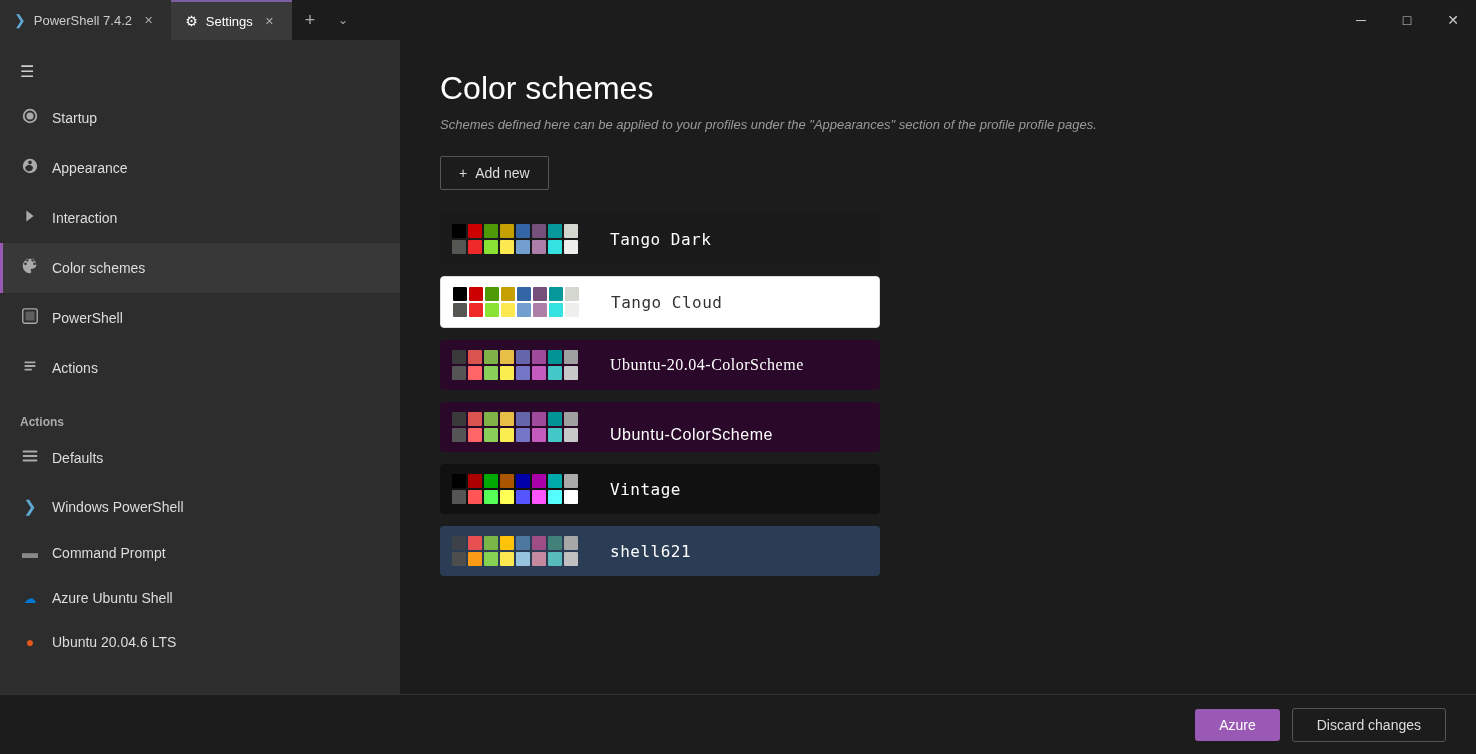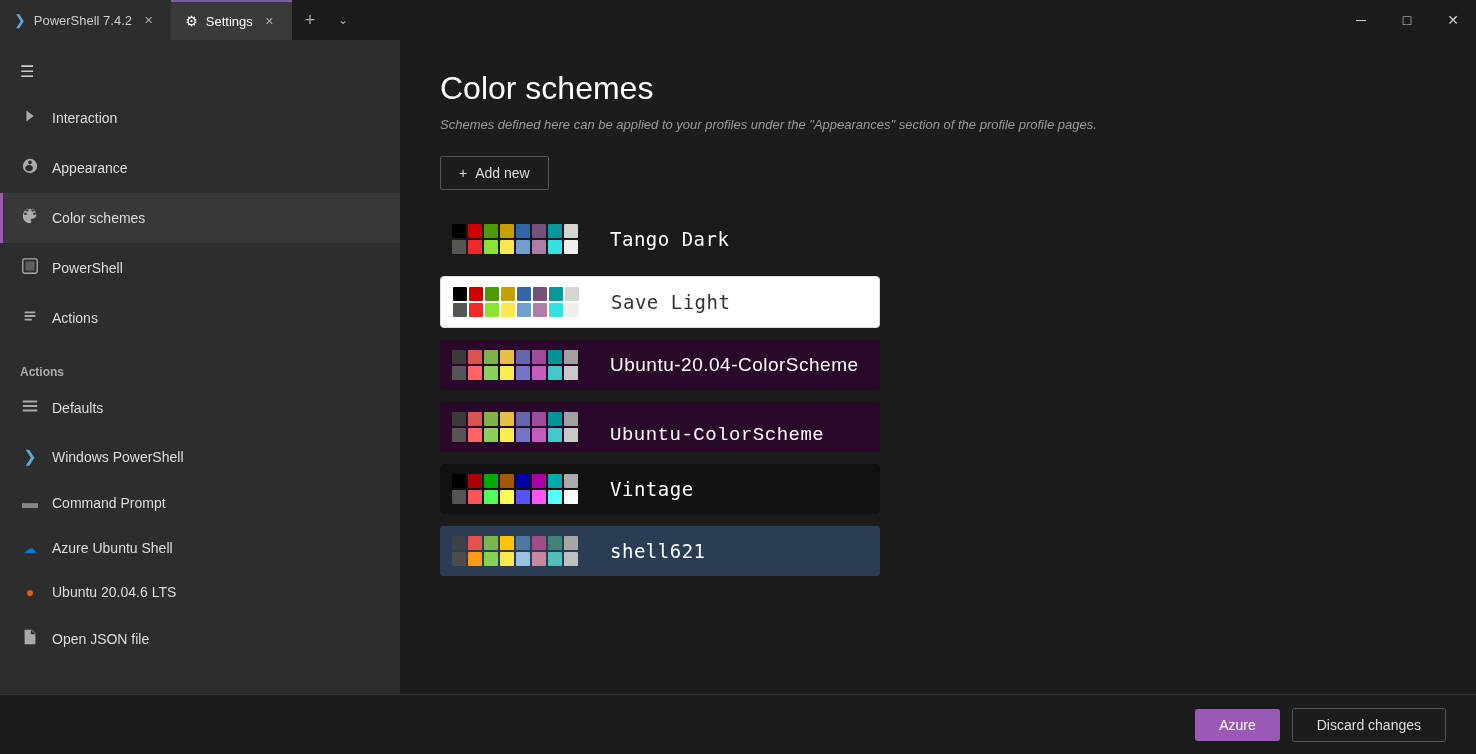--- a/index.html
+++ b/index.html
@@ -202,21 +202,21 @@
       padding: 10px 12px;
       flex-shrink: 0;
     }
     .swatch {
       width: 14px;
       height: 14px;
       border-radius: 1px;
     }
     .scheme-name {
       font-family: 'Consolas', monospace;
-      font-size: 19px;
+      font-size: 16px;
       padding: 0 20px;
       letter-spacing: 0.5px;
     }
 
     
     .card-dark { background: #1a1a1a; color: #fff; }
     
     .card-light { background: #ffffff; color: #333; border: 1px solid #ddd; }
     
     .card-ubuntu { background: #2a0829; color: #fff; }
@@ -283,32 +283,40 @@
 </div>
 
 <div class="main-layout">
 
   <div class="sidebar">
     <div class="sidebar-top">
       <div class="sidebar-hamburger">☰</div>
       <div class="sidebar-item">
         <span class="sidebar-icon">
           <svg class="icon-svg" viewBox="0 0 20 20">
-              <path d="M6 4l8 6-8 6V4z"></path>
+              <path d="M10 2a8 8 0 100 16A8 8 0 0010 2zm0 2a6 6 0 110 12A6 6 0 0110 4zm0 2a4 4 0 100 8A4 4 0 0010 6z"></path>
             </svg>
         </span>
-        <span>Interaction</span>
+        <span>Startup</span>
       </div>
       <div class="sidebar-item">
         <span class="sidebar-icon">
           <svg class="icon-svg" viewBox="0 0 20 20">
               <path d="M10 2a8 8 0 100 16A8 8 0 0010 2zm0 2c1.1 0 2 .9 2 2s-.9 2-2 2-2-.9-2-2 .9-2 2-2zm0 12c-2.67 0-5.33-1.33-5.33-4 0-1.41 1.66-2.67 3.33-3.2V9c.33-.06.67-.1 1-.1s.67.04 1 .1v-.2c1.67.53 3.33 1.79 3.33 3.2 0 2.67-2.66 4-5.33 4z"></path>
             </svg>
         </span>
         <span>Appearance</span>
+      </div>
+      <div class="sidebar-item">
+        <span class="sidebar-icon">
+          <svg class="icon-svg" viewBox="0 0 20 20">
+              <path d="M6 4l8 6-8 6V4z"></path>
+            </svg>
+        </span>
+        <span>Interaction</span>
       </div>
       <div class="sidebar-item active">
         <span class="sidebar-icon">
           <svg class="icon-svg" viewBox="0 0 20 20" style="fill:#aaa;">
               <path d="M10 2C5.58 2 2 5.58 2 10s3.58 8 8 8c.79 0 1.5-.63 1.5-1.5 0-.39-.15-.74-.39-1.01-.23-.26-.38-.61-.38-.99 0-.83.67-1.5 1.5-1.5H13c2.21 0 4-1.79 4-4 0-3.87-3.13-7-7-7zm-5 7c-.83 0-1.5-.67-1.5-1.5S4.17 6 5 6s1.5.67 1.5 1.5S5.83 9 5 9zm2-4c-.83 0-1.5-.67-1.5-1.5S6.17 2 7 2s1.5.67 1.5 1.5S7.83 5 7 5zm6 0c-.83 0-1.5-.67-1.5-1.5S12.17 2 13 2s1.5.67 1.5 1.5S13.83 5 13 5zm2 4c-.83 0-1.5-.67-1.5-1.5S14.17 6 15 6s1.5.67 1.5 1.5S15.83 9 15 9z"></path>
             </svg>
         </span>
         <span>Color schemes</span>
       </div>
       <div class="sidebar-item">
@@ -349,28 +357,20 @@
       <span>Command Prompt</span>
     </div>
     <div class="sidebar-item">
       <span class="sidebar-icon" style="color:#0078d4;font-size:13px;">☁</span>
       <span>Azure Ubuntu Shell</span>
     </div>
     <div class="sidebar-item">
       <span class="sidebar-icon" style="color:#e2581e;font-size:14px;">●</span>
       <span>Ubuntu 20.04.6 LTS</span>
     </div>
-    <div class="sidebar-item">
-      <span class="sidebar-icon">
-        <svg class="icon-svg" viewBox="0 0 20 20">
-            <path d="M4 2h8l4 4v12H4V2zm7 0v5h5"></path>
-          </svg>
-      </span>
-      <span>Open JSON file</span>
-    </div>
   </div>
 
   <div class="content">
     <h1 class="page-title">Color schemes</h1>
     <p class="page-subtitle">Schemes defined here can be applied to your profiles under the "Appearances" section of the profile profile pages.</p>
     <button class="add-new-btn">
       <span>+</span>
       <span>Add new</span>
     </button>
 
@@ -410,21 +410,21 @@
           <div class="swatch" style="background-color: rgb(211, 215, 207);"></div>
           <div class="swatch" style="background-color: rgb(85, 87, 83);"></div>
           <div class="swatch" style="background-color: rgb(239, 41, 41);"></div>
           <div class="swatch" style="background-color: rgb(138, 226, 52);"></div>
           <div class="swatch" style="background-color: rgb(252, 233, 79);"></div>
           <div class="swatch" style="background-color: rgb(114, 159, 207);"></div>
           <div class="swatch" style="background-color: rgb(173, 127, 168);"></div>
           <div class="swatch" style="background-color: rgb(52, 226, 226);"></div>
           <div class="swatch" style="background-color: rgb(238, 238, 236);"></div>
         </div>
-      <span class="scheme-name" style="font-family:Consolas,monospace;color:#333;">Save  Light</span>
+      <span class="scheme-name" style="font-family:Consolas,monospace;color:#333;">Tango  Cloud</span>
     </div>
 
     
     <div class="scheme-card card-ubuntu">
       <div class="scheme-palette" id="palette-ubuntu-2004">
           <div class="swatch" style="background-color: rgb(58, 58, 58);"></div>
           <div class="swatch" style="background-color: rgb(217, 83, 79);"></div>
           <div class="swatch" style="background-color: rgb(127, 179, 71);"></div>
           <div class="swatch" style="background-color: rgb(232, 191, 70);"></div>
           <div class="swatch" style="background-color: rgb(101, 101, 170);"></div>
@@ -433,21 +433,21 @@
           <div class="swatch" style="background-color: rgb(160, 160, 160);"></div>
           <div class="swatch" style="background-color: rgb(85, 85, 85);"></div>
           <div class="swatch" style="background-color: rgb(255, 101, 101);"></div>
           <div class="swatch" style="background-color: rgb(136, 208, 88);"></div>
           <div class="swatch" style="background-color: rgb(249, 237, 79);"></div>
           <div class="swatch" style="background-color: rgb(117, 117, 197);"></div>
           <div class="swatch" style="background-color: rgb(197, 91, 188);"></div>
           <div class="swatch" style="background-color: rgb(68, 199, 199);"></div>
           <div class="swatch" style="background-color: rgb(200, 200, 200);"></div>
         </div>
-      <span class="scheme-name" style="font-family:Liberation Sans, sans-serif;">Ubuntu-20.04-ColorScheme</span>
+      <span class="scheme-name" style="font-family:Liberation Serif, serif;">Ubuntu-20.04-ColorScheme</span>
     </div>
 
     
     <div class="scheme-card card-ubuntu">
       <div class="scheme-palette" id="palette-ubuntu">
           <div class="swatch" style="background-color: rgb(58, 58, 58);"></div>
           <div class="swatch" style="background-color: rgb(217, 83, 79);"></div>
           <div class="swatch" style="background-color: rgb(127, 179, 71);"></div>
           <div class="swatch" style="background-color: rgb(232, 191, 70);"></div>
           <div class="swatch" style="background-color: rgb(101, 101, 170);"></div>
@@ -456,21 +456,21 @@
           <div class="swatch" style="background-color: rgb(160, 160, 160);"></div>
           <div class="swatch" style="background-color: rgb(85, 85, 85);"></div>
           <div class="swatch" style="background-color: rgb(255, 101, 101);"></div>
           <div class="swatch" style="background-color: rgb(136, 208, 88);"></div>
           <div class="swatch" style="background-color: rgb(249, 237, 79);"></div>
           <div class="swatch" style="background-color: rgb(117, 117, 197);"></div>
           <div class="swatch" style="background-color: rgb(197, 91, 188);"></div>
           <div class="swatch" style="background-color: rgb(68, 199, 199);"></div>
           <div class="swatch" style="background-color: rgb(200, 200, 200);"></div>
         </div>
-      <span class="scheme-name" style="font-family:Liberation Mono, monospace;margin-top:16px;">Ubuntu-ColorScheme</span>
+      <span class="scheme-name" style="font-family:Liberation Sans, sans-serif;margin-top:16px;">Ubuntu-ColorScheme</span>
     </div>
 
     
     <div class="scheme-card card-vintage">
       <div class="scheme-palette" id="palette-vintage">
           <div class="swatch" style="background-color: rgb(0, 0, 0);"></div>
           <div class="swatch" style="background-color: rgb(170, 0, 0);"></div>
           <div class="swatch" style="background-color: rgb(0, 170, 0);"></div>
           <div class="swatch" style="background-color: rgb(170, 85, 0);"></div>
           <div class="swatch" style="background-color: rgb(0, 0, 170);"></div>

